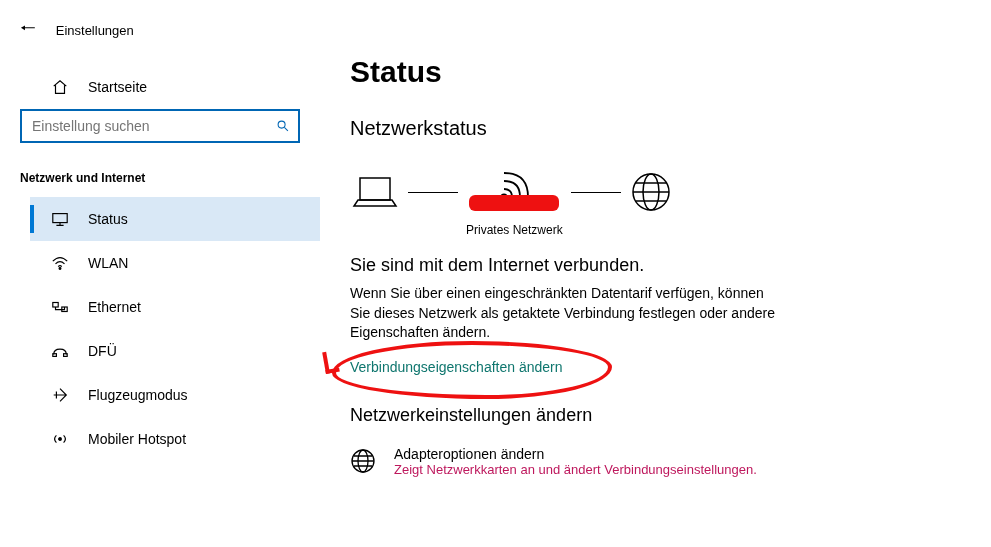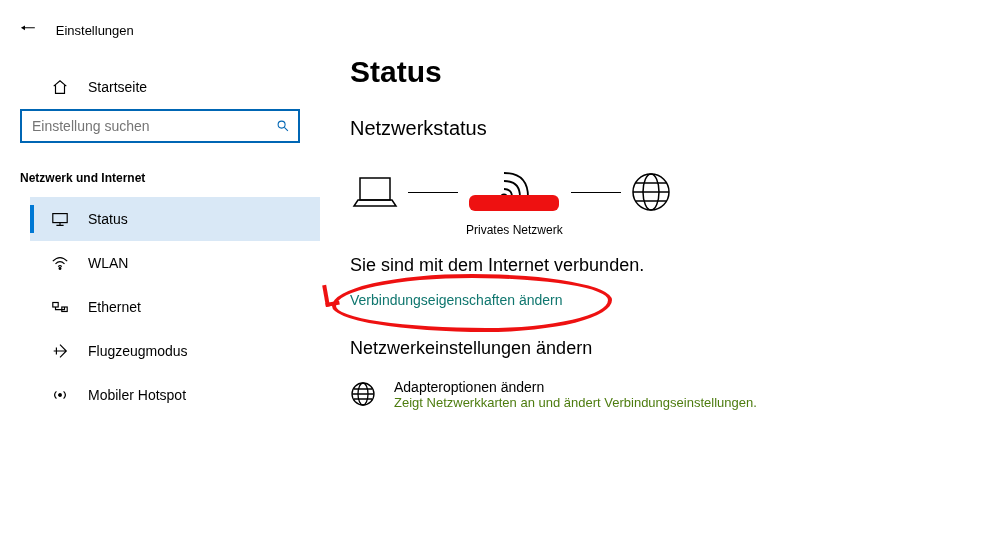--- a/index.html
+++ b/index.html
@@ -196,21 +196,21 @@
     transform:rotate(-10deg);
     pointer-events:none;
   }
   .change-title {
     font-size: 18px;
     margin: 30px 0 20px 0;
   }
   .adapter-row { display:flex; align-items:flex-start; }
   .adapter-icon { margin-right: 18px; margin-top:2px; }
   .adapter-title { font-size: 14px; }
-  .adapter-desc { font-size: 13px; color:#4d7c0f; }
+  .adapter-desc { font-size: 13px; color:#be185d; }
 
   svg { display:block; }
 </style>
 </head>
 <body>
 
 <div class="sidebar">
 
   <div class="header-row">
     <div class="hl-header"></div>
@@ -268,20 +268,30 @@
     <span class="nav-icon">
       <svg width="18" height="18" viewBox="0 0 20 20" stroke="#000" fill="none" stroke-width="1.3">
         <rect x="2" y="5" width="6" height="5"></rect>
           <rect x="12" y="10" width="6" height="5"></rect>
           <path d="M5 10 V13 H15 V10"></path>
       </svg>
     </span>
     <span class="nav-label">Ethernet</span>
   </div>
 
+  <div class="nav-item">
+    <span class="nav-icon">
+      <svg width="18" height="18" viewBox="0 0 20 20" stroke="#000" fill="none" stroke-width="1.3">
+        <path d="M3 14 Q3 8 10 8 Q17 8 17 14"></path>
+          <rect x="2" y="13" width="4" height="3"></rect>
+          <rect x="14" y="13" width="4" height="3"></rect>
+      </svg>
+    </span>
+    <span class="nav-label">DFÜ</span>
+  </div>
 
 
   <div class="nav-item">
     <span class="nav-icon">
       <svg width="18" height="18" viewBox="0 0 20 20" stroke="#000" fill="none" stroke-width="1.3">
         <path d="M3 10 L17 10 M10 3 L17 10 L10 17 M6 6 L6 14"></path>
       </svg>
     </span>
     <span class="nav-label">Flugzeugmodus</span>
   </div>
@@ -326,20 +336,21 @@
     <span style="margin-bottom:18px;">
       <svg width="44" height="44" viewBox="0 0 44 44" stroke="#000" fill="none" stroke-width="1.5">
         <circle cx="22" cy="22" r="18"></circle>
         <ellipse cx="22" cy="22" rx="8" ry="18"></ellipse>
         <path d="M4 22 H40 M7 13 H37 M7 31 H37"></path>
       </svg>
     </span>
   </div>
 
   <div class="connected-title">Sie sind mit dem Internet verbunden.</div>
+  <div class="desc">Wenn Sie über einen eingeschränkten Datentarif verfügen, können Sie dieses Netzwerk als getaktete Verbindung festlegen oder andere Eigenschaften ändern.</div>
 
   <a class="link">
     <span>Verbindungseigenschaften ändern</span>
     <span class="red-circle"></span>
     <span class="red-tick"></span>
   </a>
 
 
   <div class="change-title">Netzwerkeinstellungen ändern</div>
 

